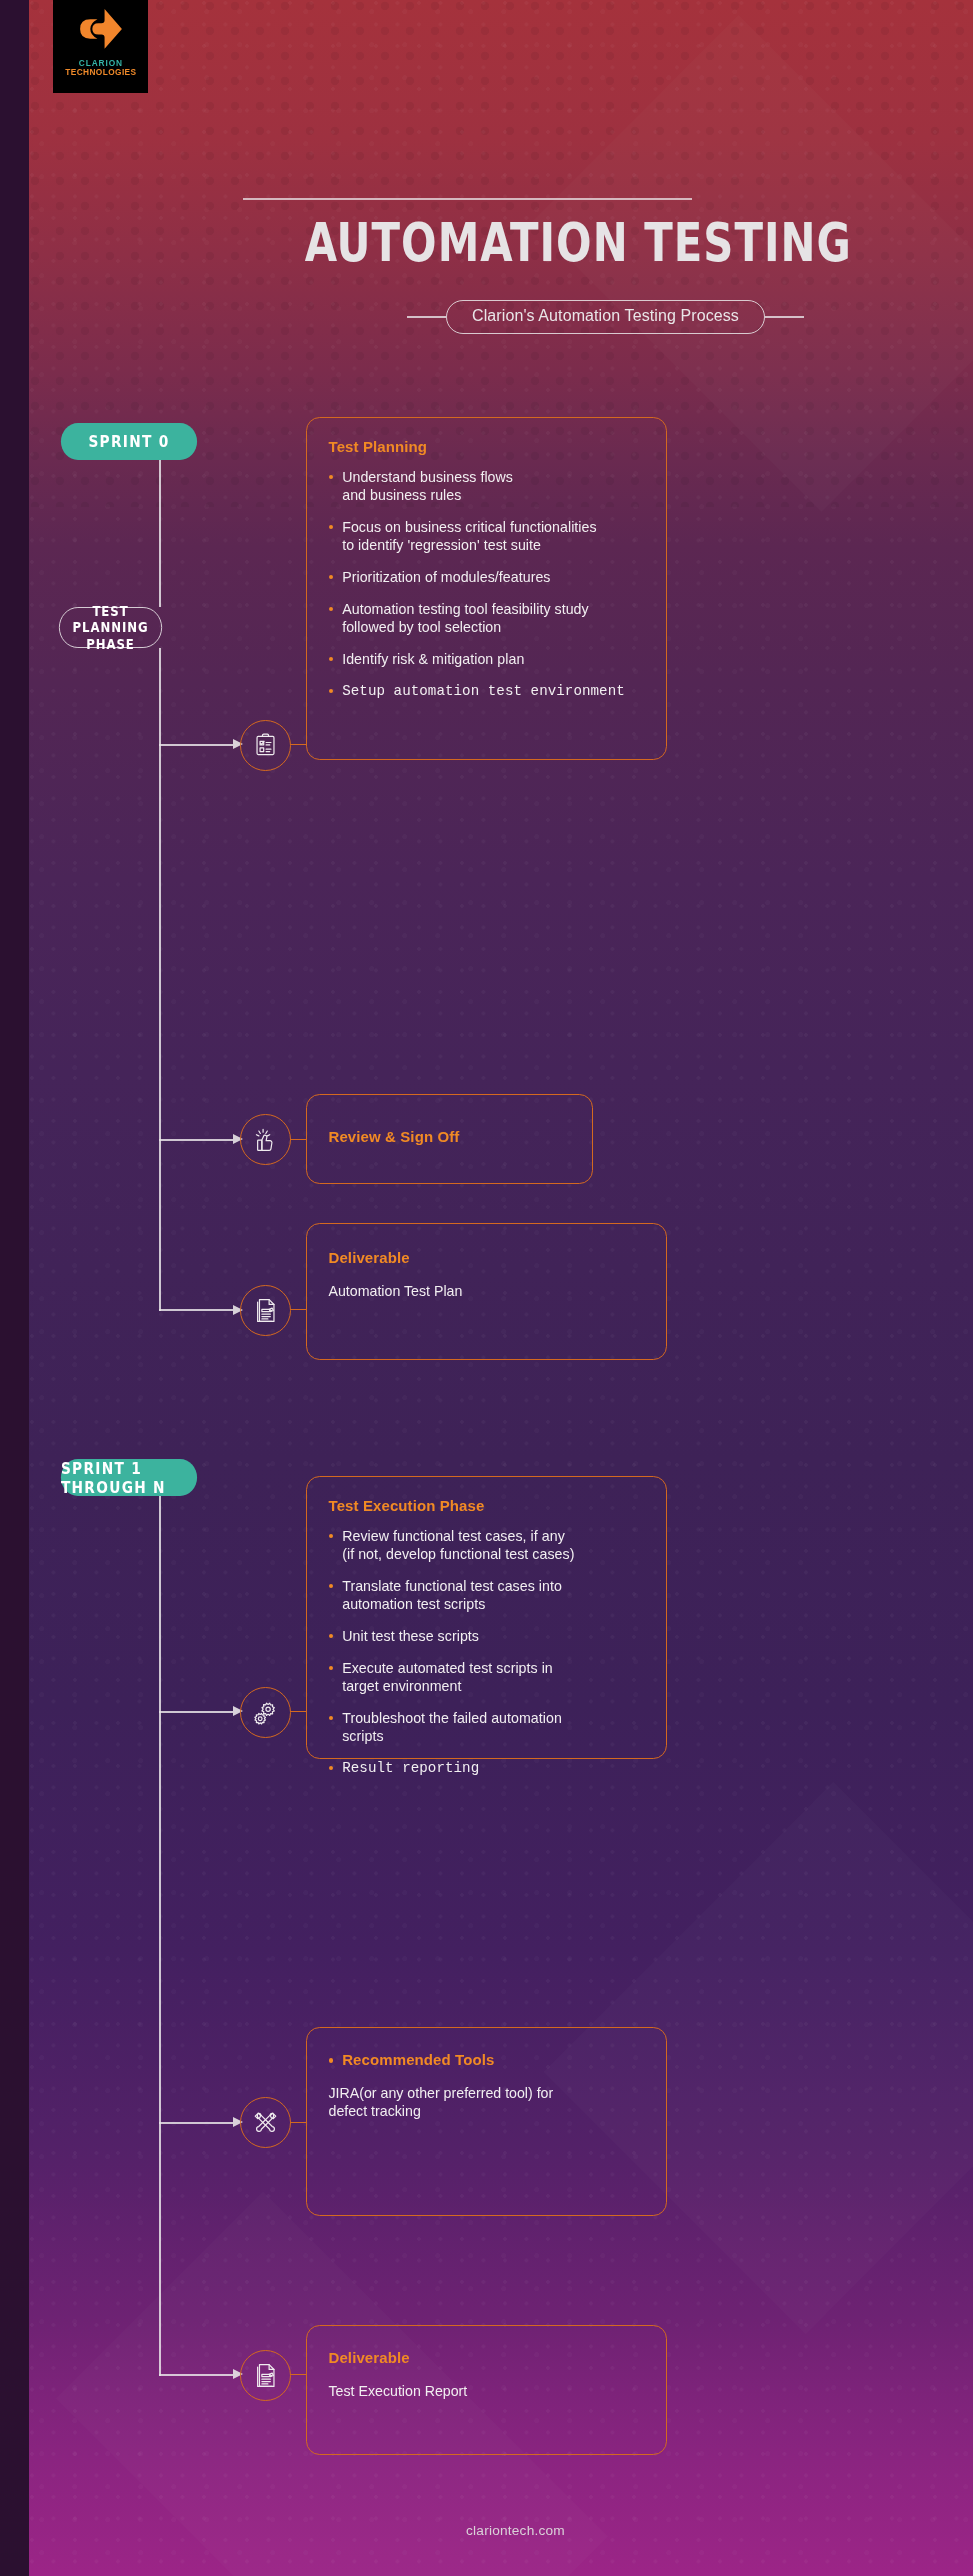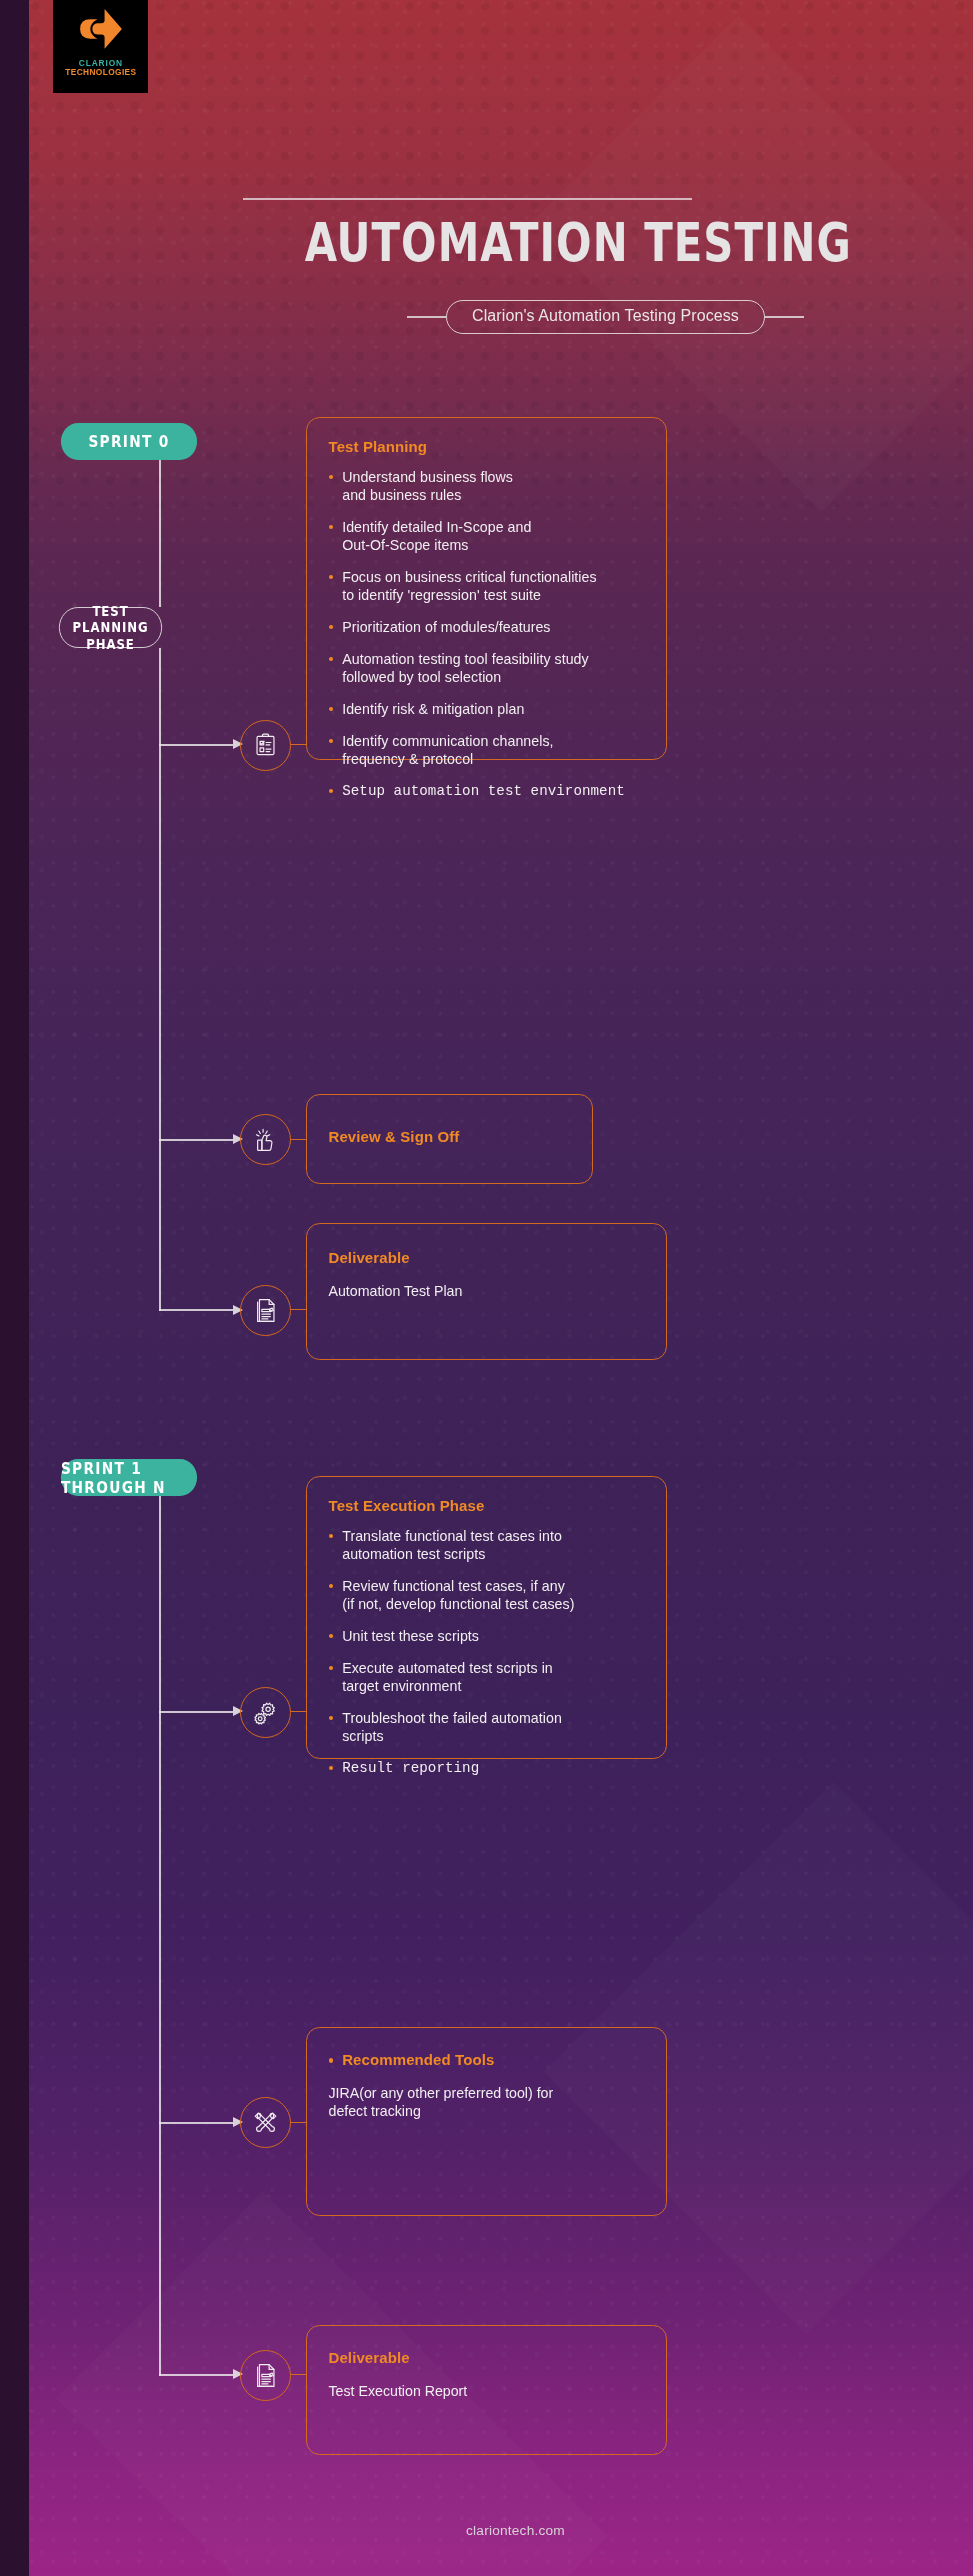--- a/index.html
+++ b/index.html
@@ -320,26 +320,24 @@
       <path d="M25 19h8M25 23h6M25 30h8M25 34h6"></path>
     </svg>
   </div>
   <div class="stub" style="left:261px; top:744px; width:15.6px;"></div>
 
   <div class="card" style="left:277px; top:417px; width:361px; height:343px;">
     <div class="card-inner">
       <div class="card-title">Test Planning</div>
       <ul class="bullets">
         <li>Understand business flows<br>and business rules</li>
-        <li>Identify detailed In-Scope and<br>Out-Of-Scope items</li>
         <li>Focus on business critical functionalities<br>to identify 'regression' test suite</li>
         <li>Prioritization of modules/features</li>
         <li>Automation testing tool feasibility study<br>followed by tool selection</li>
         <li>Identify risk &amp; mitigation plan</li>
-        <li>Identify communication channels,<br>frequency &amp; protocol</li>
         <li>Setup automation test environment</li>
       </ul>
     </div>
   </div>
 
   <div class="hline" style="left:130px; top:1139px; width:74px;"></div>
   <div class="arrowhead" style="left:204px; top:1134px;"></div>
   <div class="icon-circle" style="left:211px; top:1114px;">
     <svg viewBox="0 0 48 48" fill="none" stroke="#f0ecef" stroke-width="2" stroke-linecap="round" stroke-linejoin="round">
       <path d="M20 7v5M13 10l2.5 4M27 10l-2.5 4M9 16l4 2M31 16l-4 2"></path>
@@ -389,22 +387,22 @@
       <path d="M17.5 25.5l1.2 2.6 2.9-.3-.3 2.9 2.6 1.2-1.8 2.3 1.8 2.3-2.6 1.2.3 2.9-2.9-.3-1.2 2.6-2.3-1.8-2.3 1.8-1.2-2.6-2.9.3.3-2.9-2.6-1.2 1.8-2.3-1.8-2.3 2.6-1.2-.3-2.9 2.9.3 1.2-2.6 2.3 1.8z"></path>
       <circle cx="15.2" cy="34.2" r="3.1"></circle>
     </svg>
   </div>
   <div class="stub" style="left:261px; top:1711px; width:15.6px;"></div>
 
   <div class="card" style="left:277px; top:1476px; width:361px; height:283px;">
     <div class="card-inner">
       <div class="card-title">Test Execution Phase</div>
       <ul class="bullets">
+        <li>Review functional test cases, if any<br>(if not, develop functional test cases)</li>
         <li>Translate functional test cases into<br>automation test scripts</li>
-        <li>Review functional test cases, if any<br>(if not, develop functional test cases)</li>
         <li>Unit test these scripts</li>
         <li>Execute automated test scripts in<br>target environment</li>
         <li>Troubleshoot the failed automation<br>scripts</li>
         <li>Result reporting</li>
       </ul>
     </div>
   </div>
 
   <div class="hline" style="left:130px; top:2122px; width:74px;"></div>
   <div class="arrowhead" style="left:204px; top:2117px;"></div>

